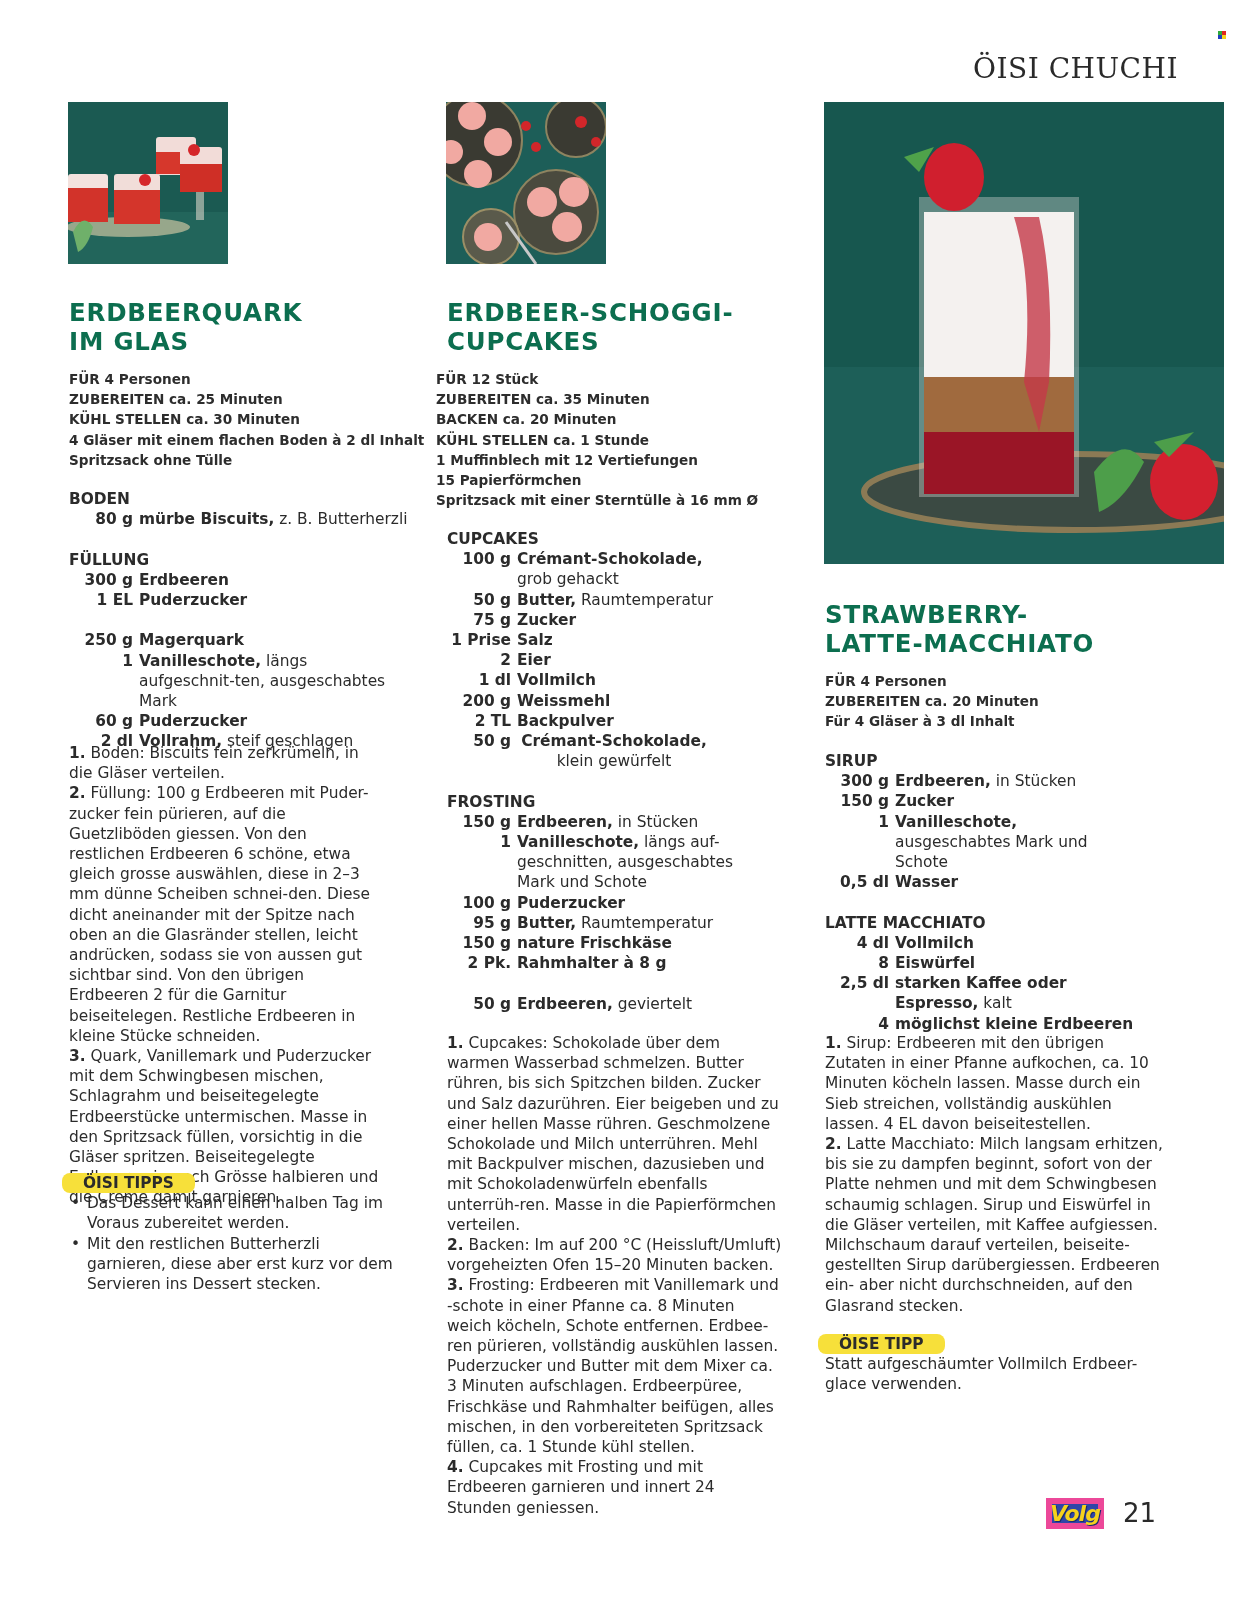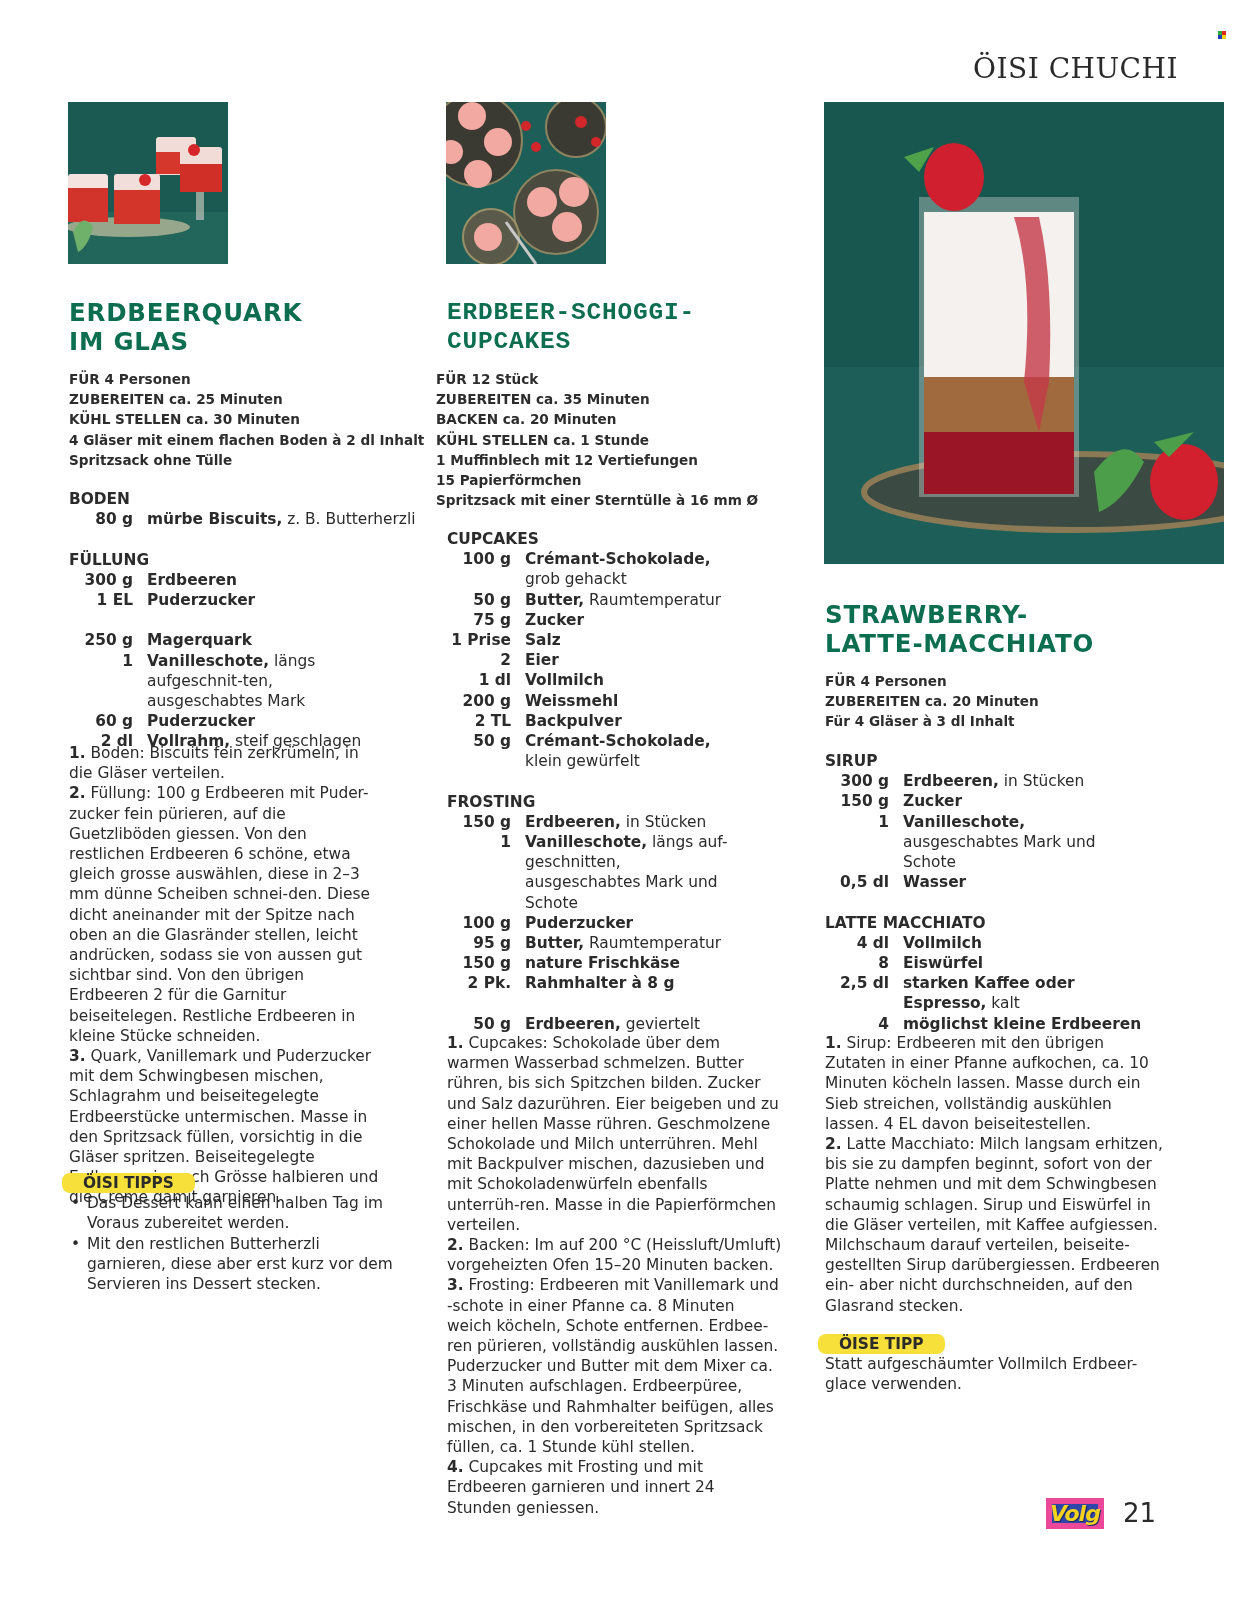--- a/index.html
+++ b/index.html
@@ -19,21 +19,21 @@
   .photo svg { width: 100%; height: 100%; display: block; }
 
   .title { position: absolute; font-family: "DejaVu Sans", sans-serif; font-weight: bold; color: #0c6e4f; font-size: 24.5px; line-height: 28.5px; letter-spacing: 0.8px; }
   .meta { position: absolute; font-size: 13.6px; line-height: 20.2px; font-weight: bold; color: #2d2d2d; }
   .meta div { white-space: nowrap; }
 
   .block { position: absolute; }
   .group-head { font-weight: bold; font-size: 15.4px; line-height: 20.2px; color: #2b2b2b; }
   .ing { display: flex; font-size: 15.4px; line-height: 20.2px; }
   .ing .qty { width: 64px; text-align: right; font-weight: bold; flex-shrink: 0; white-space: nowrap; }
-  .ing .txt { padding-left: 14px; width: 290px; }
+  .ing .txt { padding-left: 6px; width: 290px; }
   .ing .txt b { font-weight: bold; }
   .gap { height: 20.2px; }
 
   .steps { position: absolute; font-size: 15.4px; line-height: 20.2px; width: 340px; }
   .steps p b { font-weight: bold; }
 
   .tip-head { display: inline-block; font-weight: bold; font-size: 15.4px; line-height: 20px; background: #f7e03a; padding: 0 21px; border-radius: 8px; margin-left: -7px; }
   .tips ul { list-style: none; }
   .tips li { position: relative; padding-left: 18px; }
   .tips li::before { content: "•"; position: absolute; left: 2px; top: 0; }
@@ -170,21 +170,21 @@
 </div>
 
 <div class="block tips" style="left:69px;top:1173px;width:330px;font-size:15.4px;line-height:20.2px;">
   <span class="tip-head">ÖISI TIPPS</span>
   <ul>
     <li>Das Dessert kann einen halben Tag im Voraus zubereitet werden.</li>
     <li>Mit den restlichen Butterherzli garnieren, diese aber erst kurz vor dem Servieren ins Dessert stecken.</li>
   </ul>
 </div>
 
-<div class="title" style="left:447px;top:299px;font-family:Liberation Mono, monospace;">
+<div class="title" style="left:447px;top:299px;">
   <div>ERDBEER-SCHOGGI-</div>
   <div>CUPCAKES</div>
 </div>
 
 <div class="meta" style="left:436px;top:369px;">
   <div>FÜR 12 Stück</div>
   <div>ZUBEREITEN ca. 35 Minuten</div>
   <div>BACKEN ca. 20 Minuten</div>
   <div>KÜHL STELLEN ca. 1 Stunde</div>
   <div>1 Muffinblech mit 12 Vertiefungen</div>
@@ -221,21 +221,21 @@
   <div class="ing">
       <span class="qty">200 g</span>
       <span class="txt"><b>Weissmehl</b><span></span></span>
     </div>
   <div class="ing">
       <span class="qty">2 TL</span>
       <span class="txt"><b>Backpulver</b><span></span></span>
     </div>
   <div class="ing">
       <span class="qty">50 g</span>
-      <span class="txt" style="width:200px;"><b>Crémant-Schokolade,</b><span> klein gewürfelt</span></span>
+      <span class="txt" style="width:200px;text-align:center;"><b>Crémant-Schokolade,</b><span> klein gewürfelt</span></span>
     </div>
   <div class="gap"></div>
   <div class="group-head">FROSTING</div>
   <div class="ing">
       <span class="qty">150 g</span>
       <span class="txt"><b>Erdbeeren,</b><span> in Stücken</span></span>
     </div>
   <div class="ing">
       <span class="qty">1</span>
       <span class="txt" style="width:225px;"><b>Vanilleschote,</b><span> längs auf-geschnitten, ausgeschabtes Mark und Schote</span></span>

